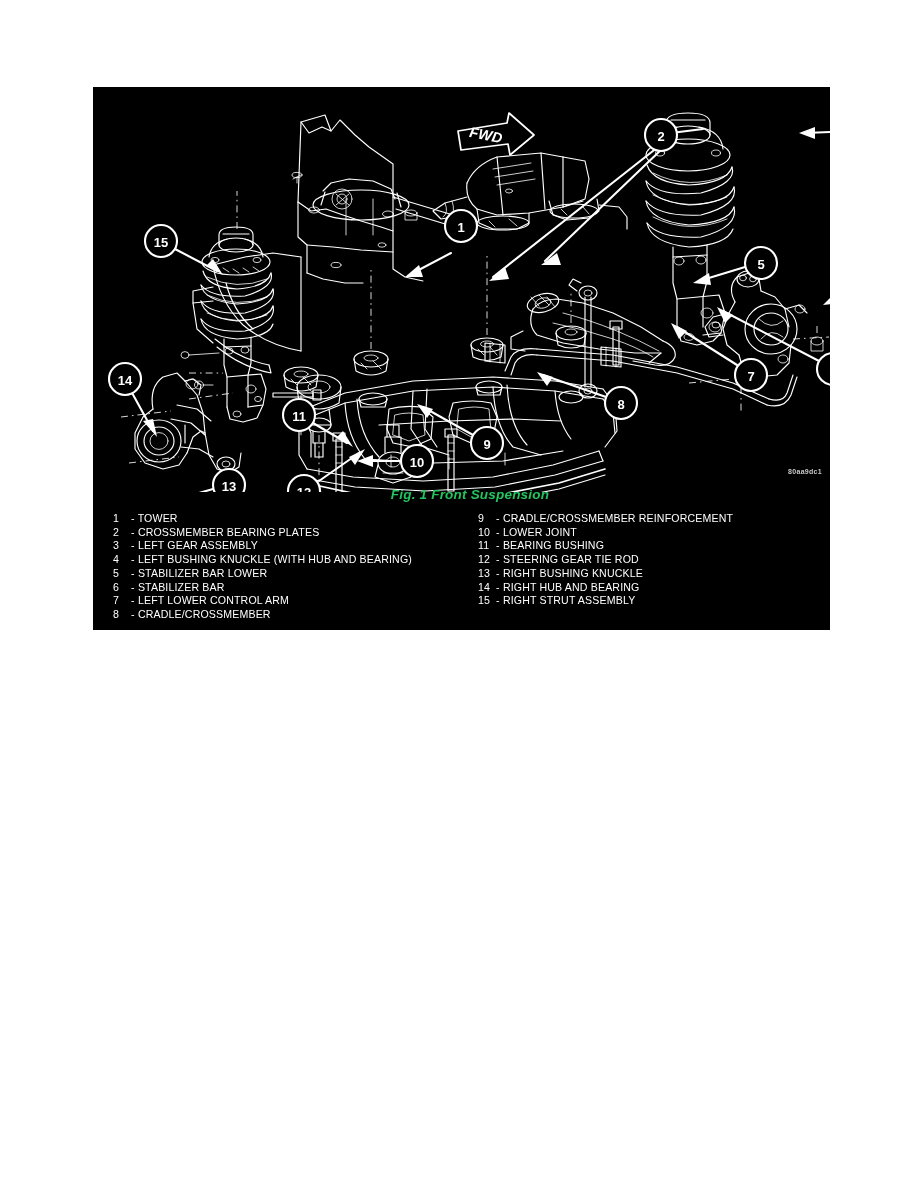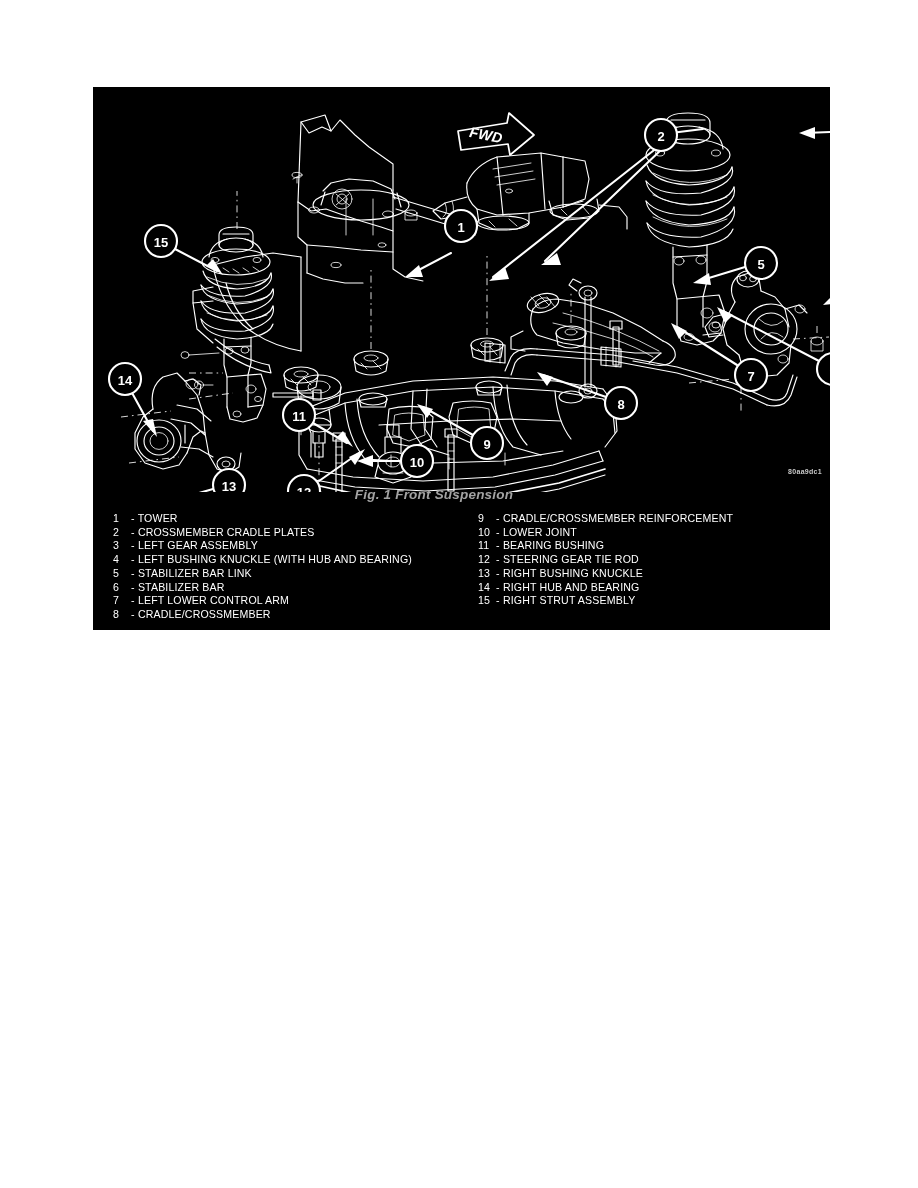--- a/index.html
+++ b/index.html
@@ -20,25 +20,26 @@
   }
 
   
   #illustration{position:absolute;left:0;top:0;width:737px;height:405px;}
   #illustration svg{display:block;width:737px;height:405px;}
 
   
   #fig-caption{
     position:absolute;left:0;top:400px;width:682px;
     text-align:center;
-    color:#a3a3a3;
+    color:#22c55e;
     font-weight:bold;font-style:italic;
     font-size:13.5px;
     letter-spacing:.2px;
     font-family:"Liberation Sans", sans-serif;
+    padding-left:36px;
   }
 
   
   #legend{
     position:absolute;left:0;top:425px;width:820px;height:118px;
     overflow:hidden;
   }
   .legend-col{position:absolute;top:0;}
   #legend-col-left{left:20px;}
   #legend-col-right{left:385px;}
@@ -519,24 +520,24 @@
       </svg>
     </div>
 
     <div id="corner-code">80aa9dc1</div>
 
     <div id="fig-caption">Fig. 1 Front Suspension</div>
 
     <div id="legend">
       <div class="legend-col" id="legend-col-left">
           <div class="legend-item"><span class="legend-num">1</span><span> - </span><span>TOWER</span></div>
-          <div class="legend-item"><span class="legend-num">2</span><span> - </span><span>CROSSMEMBER CRADLE PLATES</span></div>
+          <div class="legend-item"><span class="legend-num">2</span><span> - </span><span>CROSSMEMBER BEARING PLATES</span></div>
           <div class="legend-item"><span class="legend-num">3</span><span> - </span><span>LEFT GEAR ASSEMBLY</span></div>
           <div class="legend-item"><span class="legend-num">4</span><span> - </span><span>LEFT BUSHING KNUCKLE (WITH HUB AND BEARING)</span></div>
-          <div class="legend-item"><span class="legend-num">5</span><span> - </span><span>STABILIZER BAR LINK</span></div>
+          <div class="legend-item"><span class="legend-num">5</span><span> - </span><span>STABILIZER BAR LOWER</span></div>
           <div class="legend-item"><span class="legend-num">6</span><span> - </span><span>STABILIZER BAR</span></div>
           <div class="legend-item"><span class="legend-num">7</span><span> - </span><span>LEFT LOWER CONTROL ARM</span></div>
           <div class="legend-item"><span class="legend-num">8</span><span> - </span><span>CRADLE/CROSSMEMBER</span></div>
         </div>
       <div class="legend-col" id="legend-col-right">
           <div class="legend-item"><span class="legend-num">9</span><span> - </span><span>CRADLE/CROSSMEMBER REINFORCEMENT</span></div>
           <div class="legend-item"><span class="legend-num">10</span><span> - </span><span>LOWER JOINT</span></div>
           <div class="legend-item"><span class="legend-num">11</span><span> - </span><span>BEARING BUSHING</span></div>
           <div class="legend-item"><span class="legend-num">12</span><span> - </span><span>STEERING GEAR TIE ROD</span></div>
           <div class="legend-item"><span class="legend-num">13</span><span> - </span><span>RIGHT BUSHING KNUCKLE</span></div>

